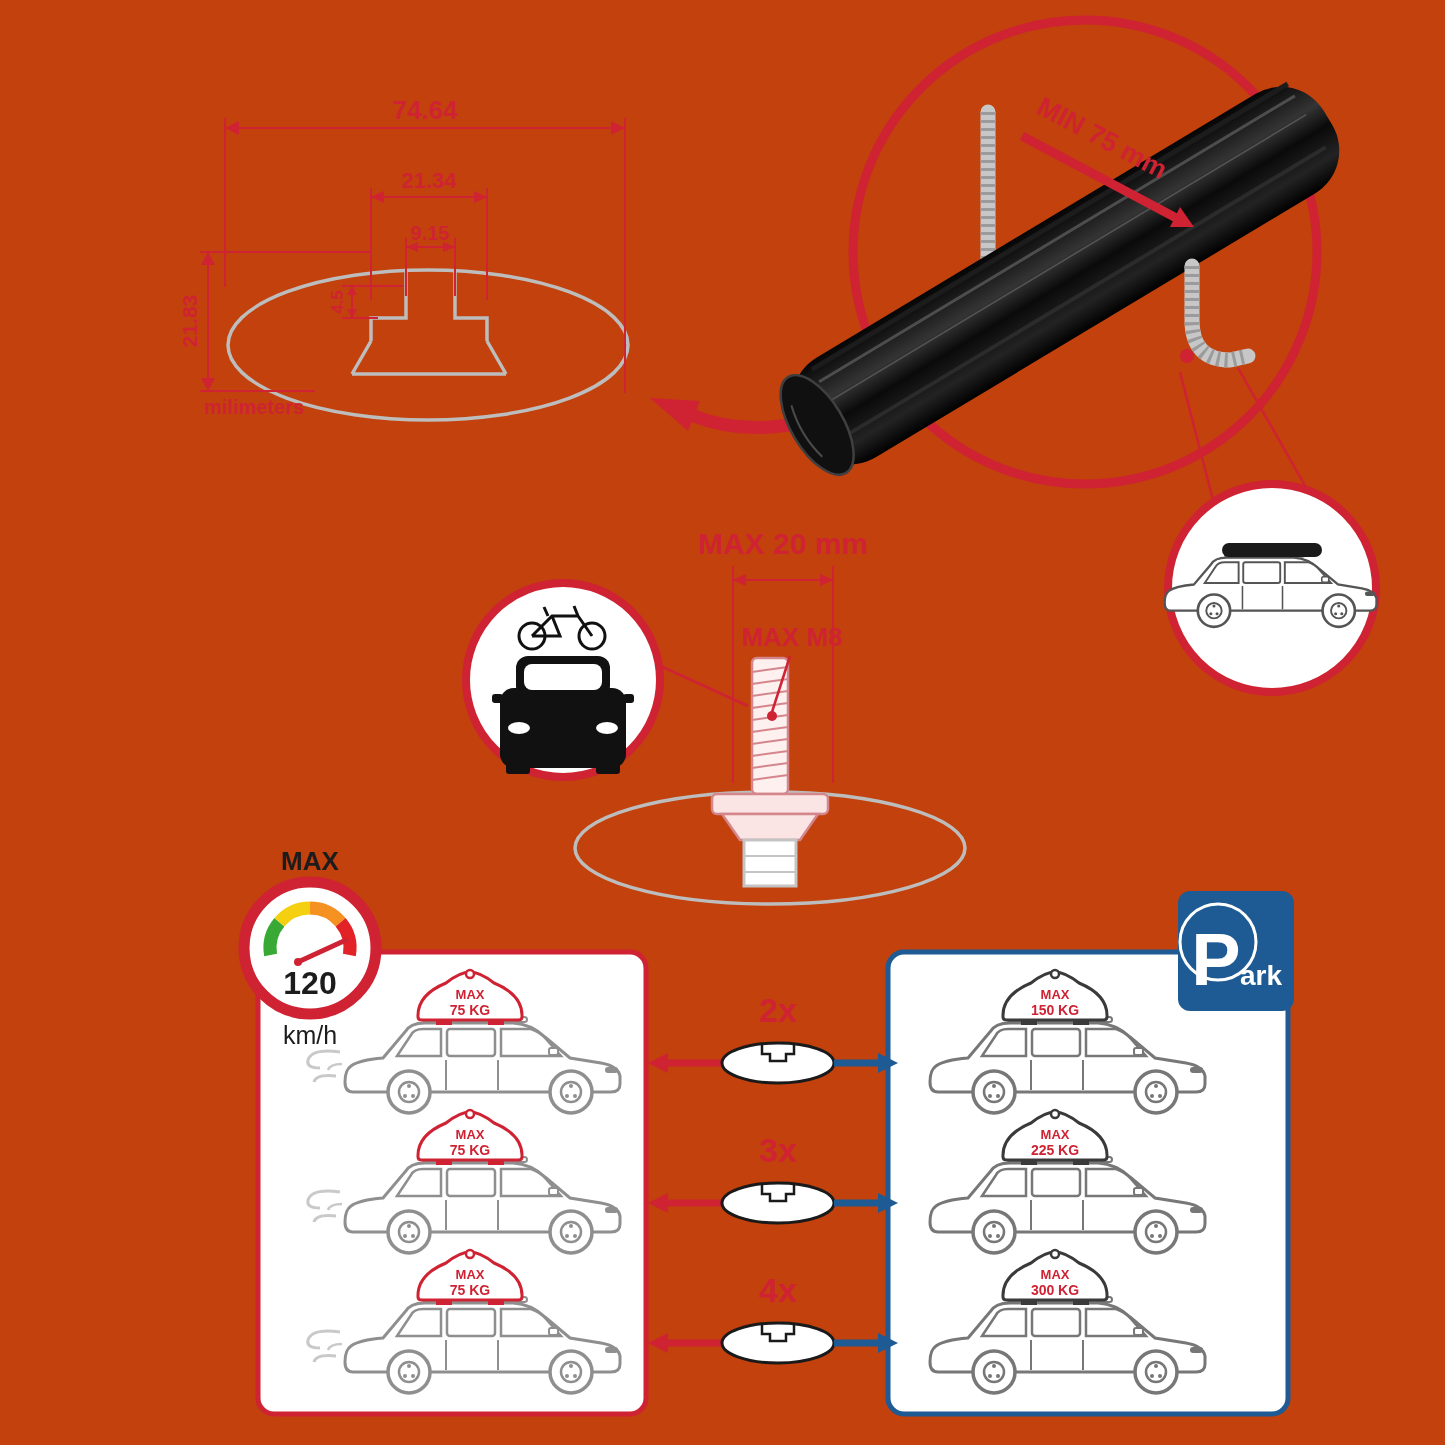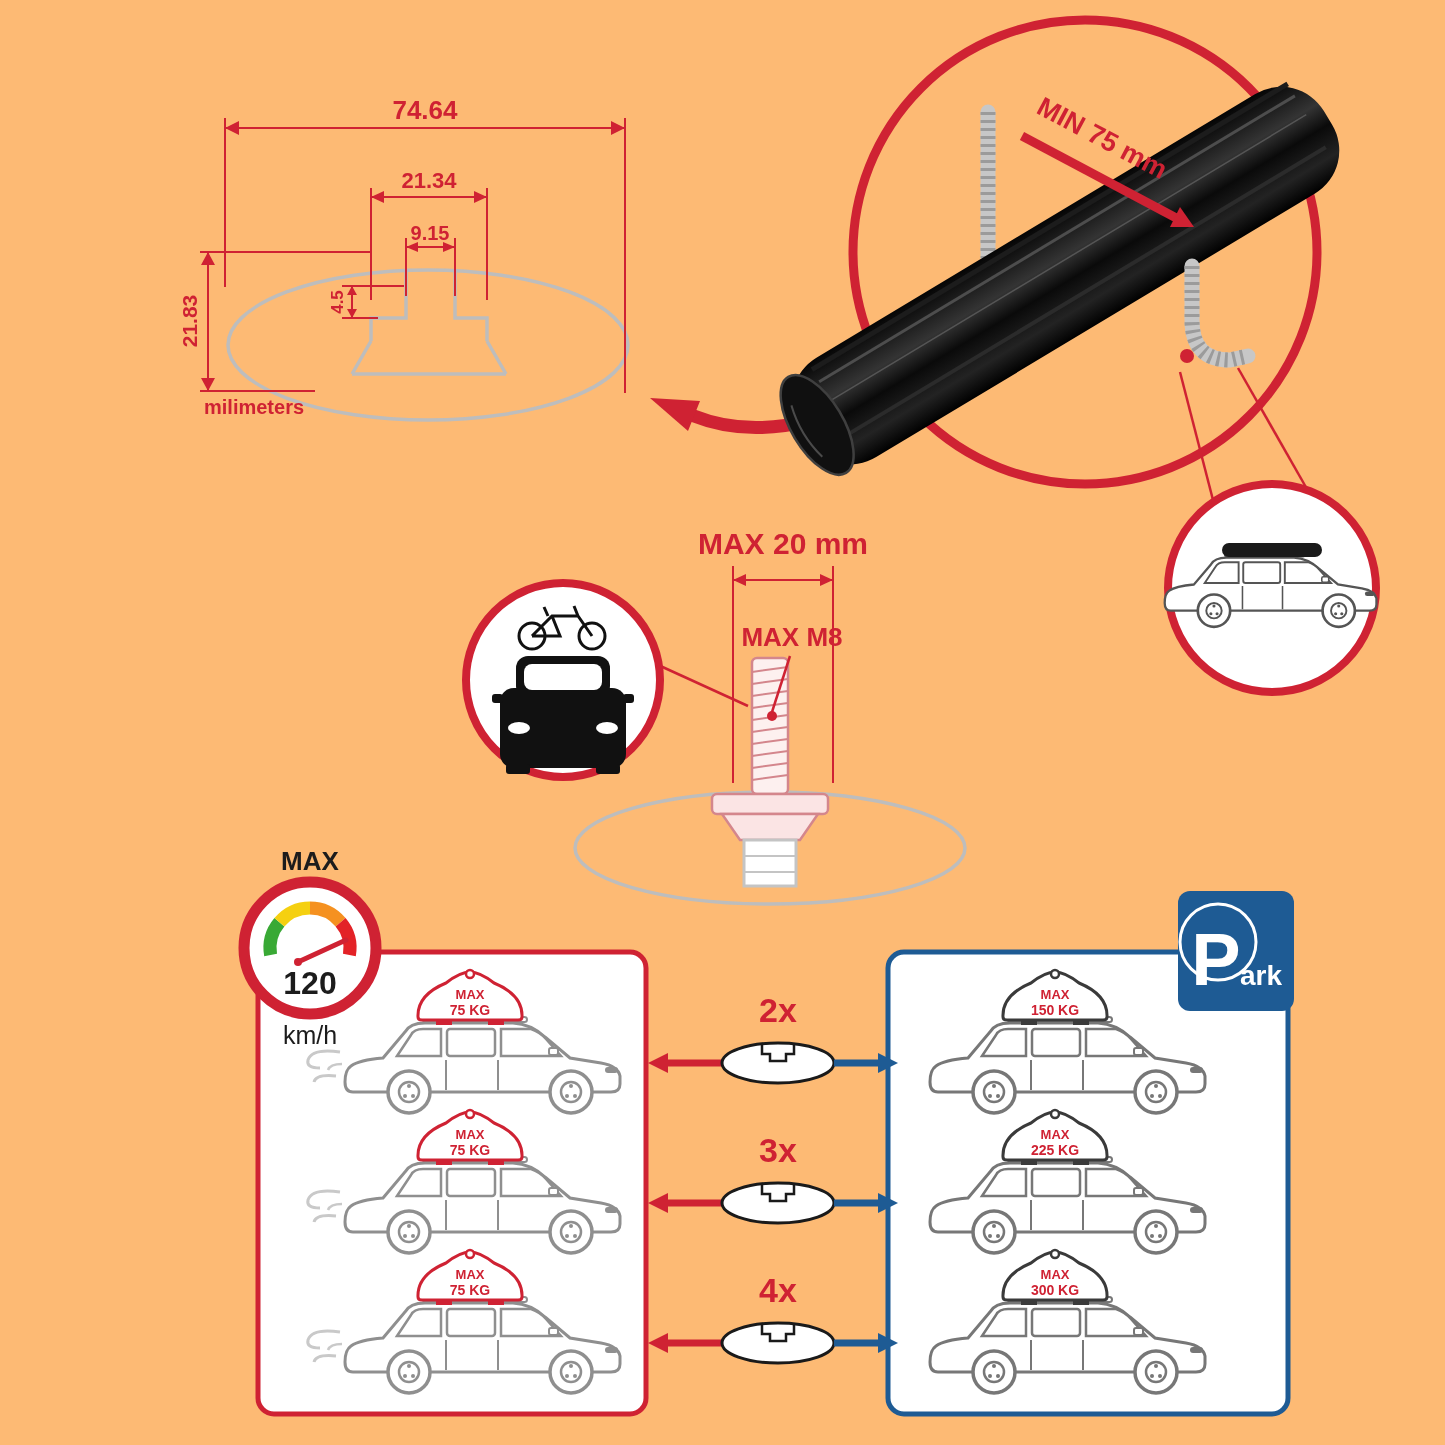--- a/index.html
+++ b/index.html
@@ -1,16 +1,16 @@
 <!DOCTYPE html>
 <html><head>
 <meta charset="utf-8">
 <style>
   html,body{margin:0;padding:0;background:#ffffff;}
-  .canvas{position:relative;width:1445px;height:1445px;background:#fdba74;overflow:hidden;
+  .canvas{position:relative;width:1445px;height:1445px;background:#c2410c;overflow:hidden;
           font-family:"Liberation Sans",sans-serif;}
   svg{position:absolute;left:0;top:0;}
   svg text{font-family:"Liberation Sans",sans-serif;}
   .red-t{fill:#cf2233;font-weight:700;}
   .blk-t{fill:#1c1c1c;font-weight:700;}
   .wht-t{fill:#ffffff;font-weight:700;}
 </style>
 </head>
 <body>
 

